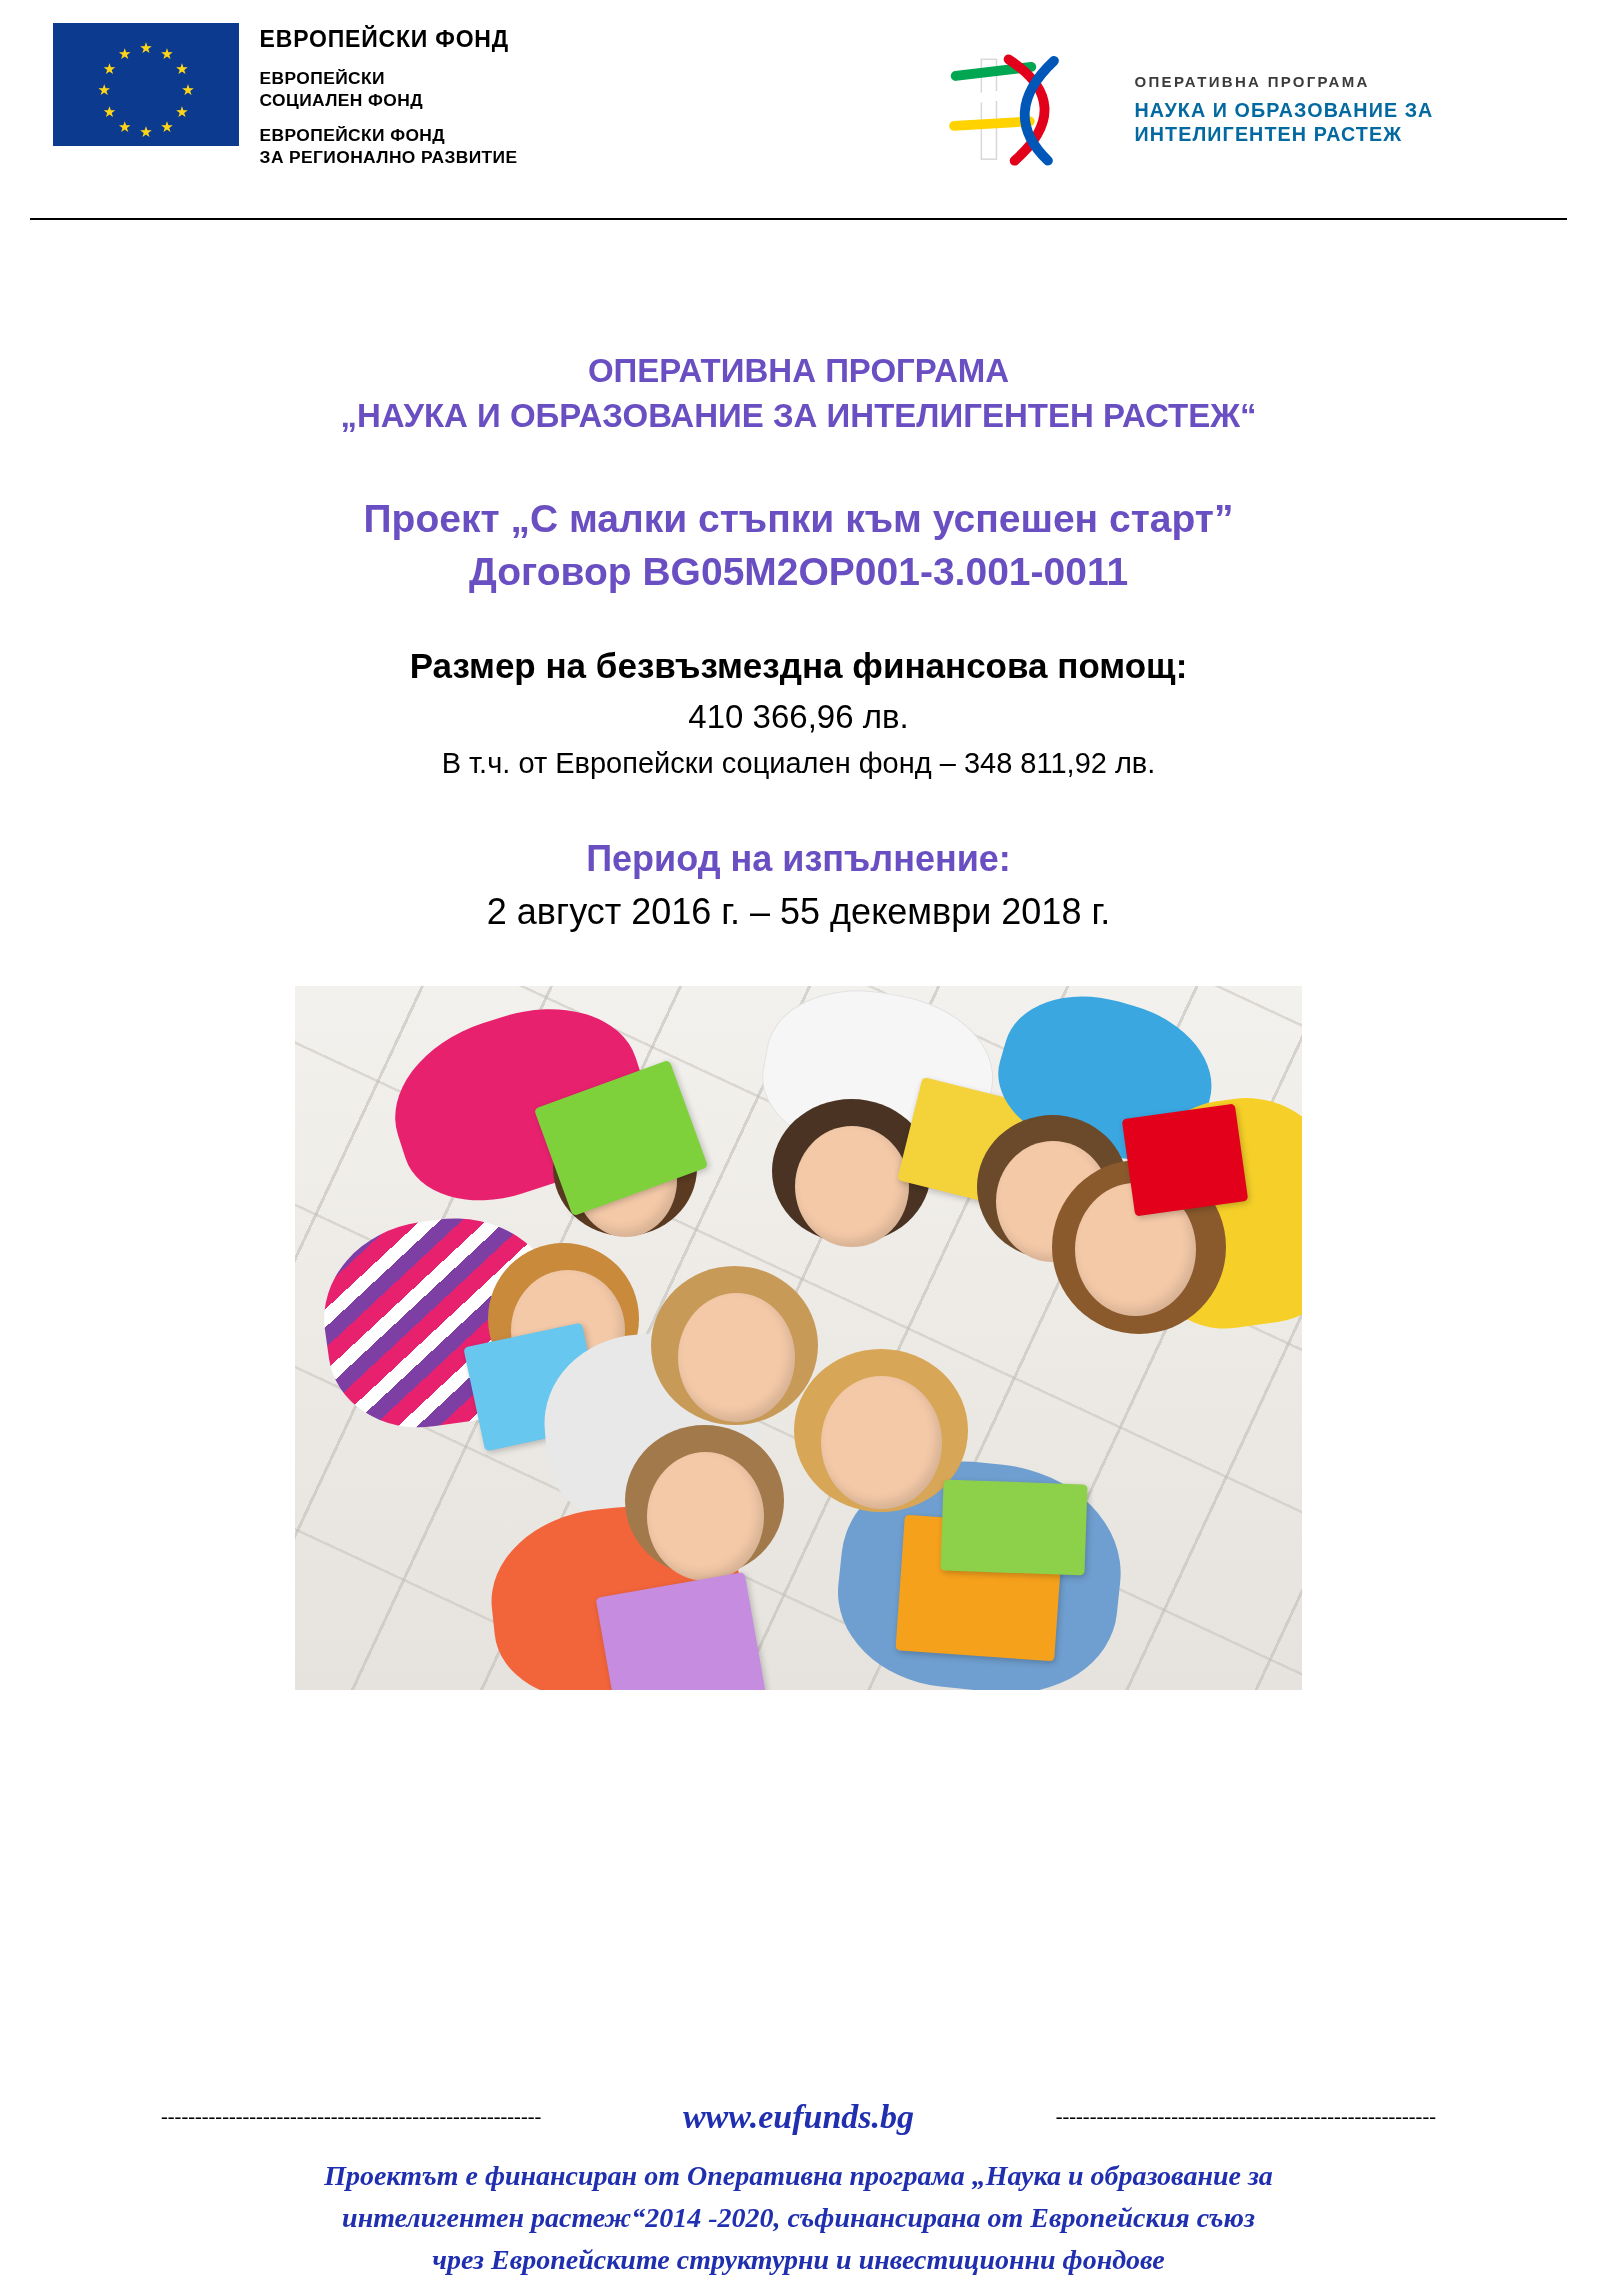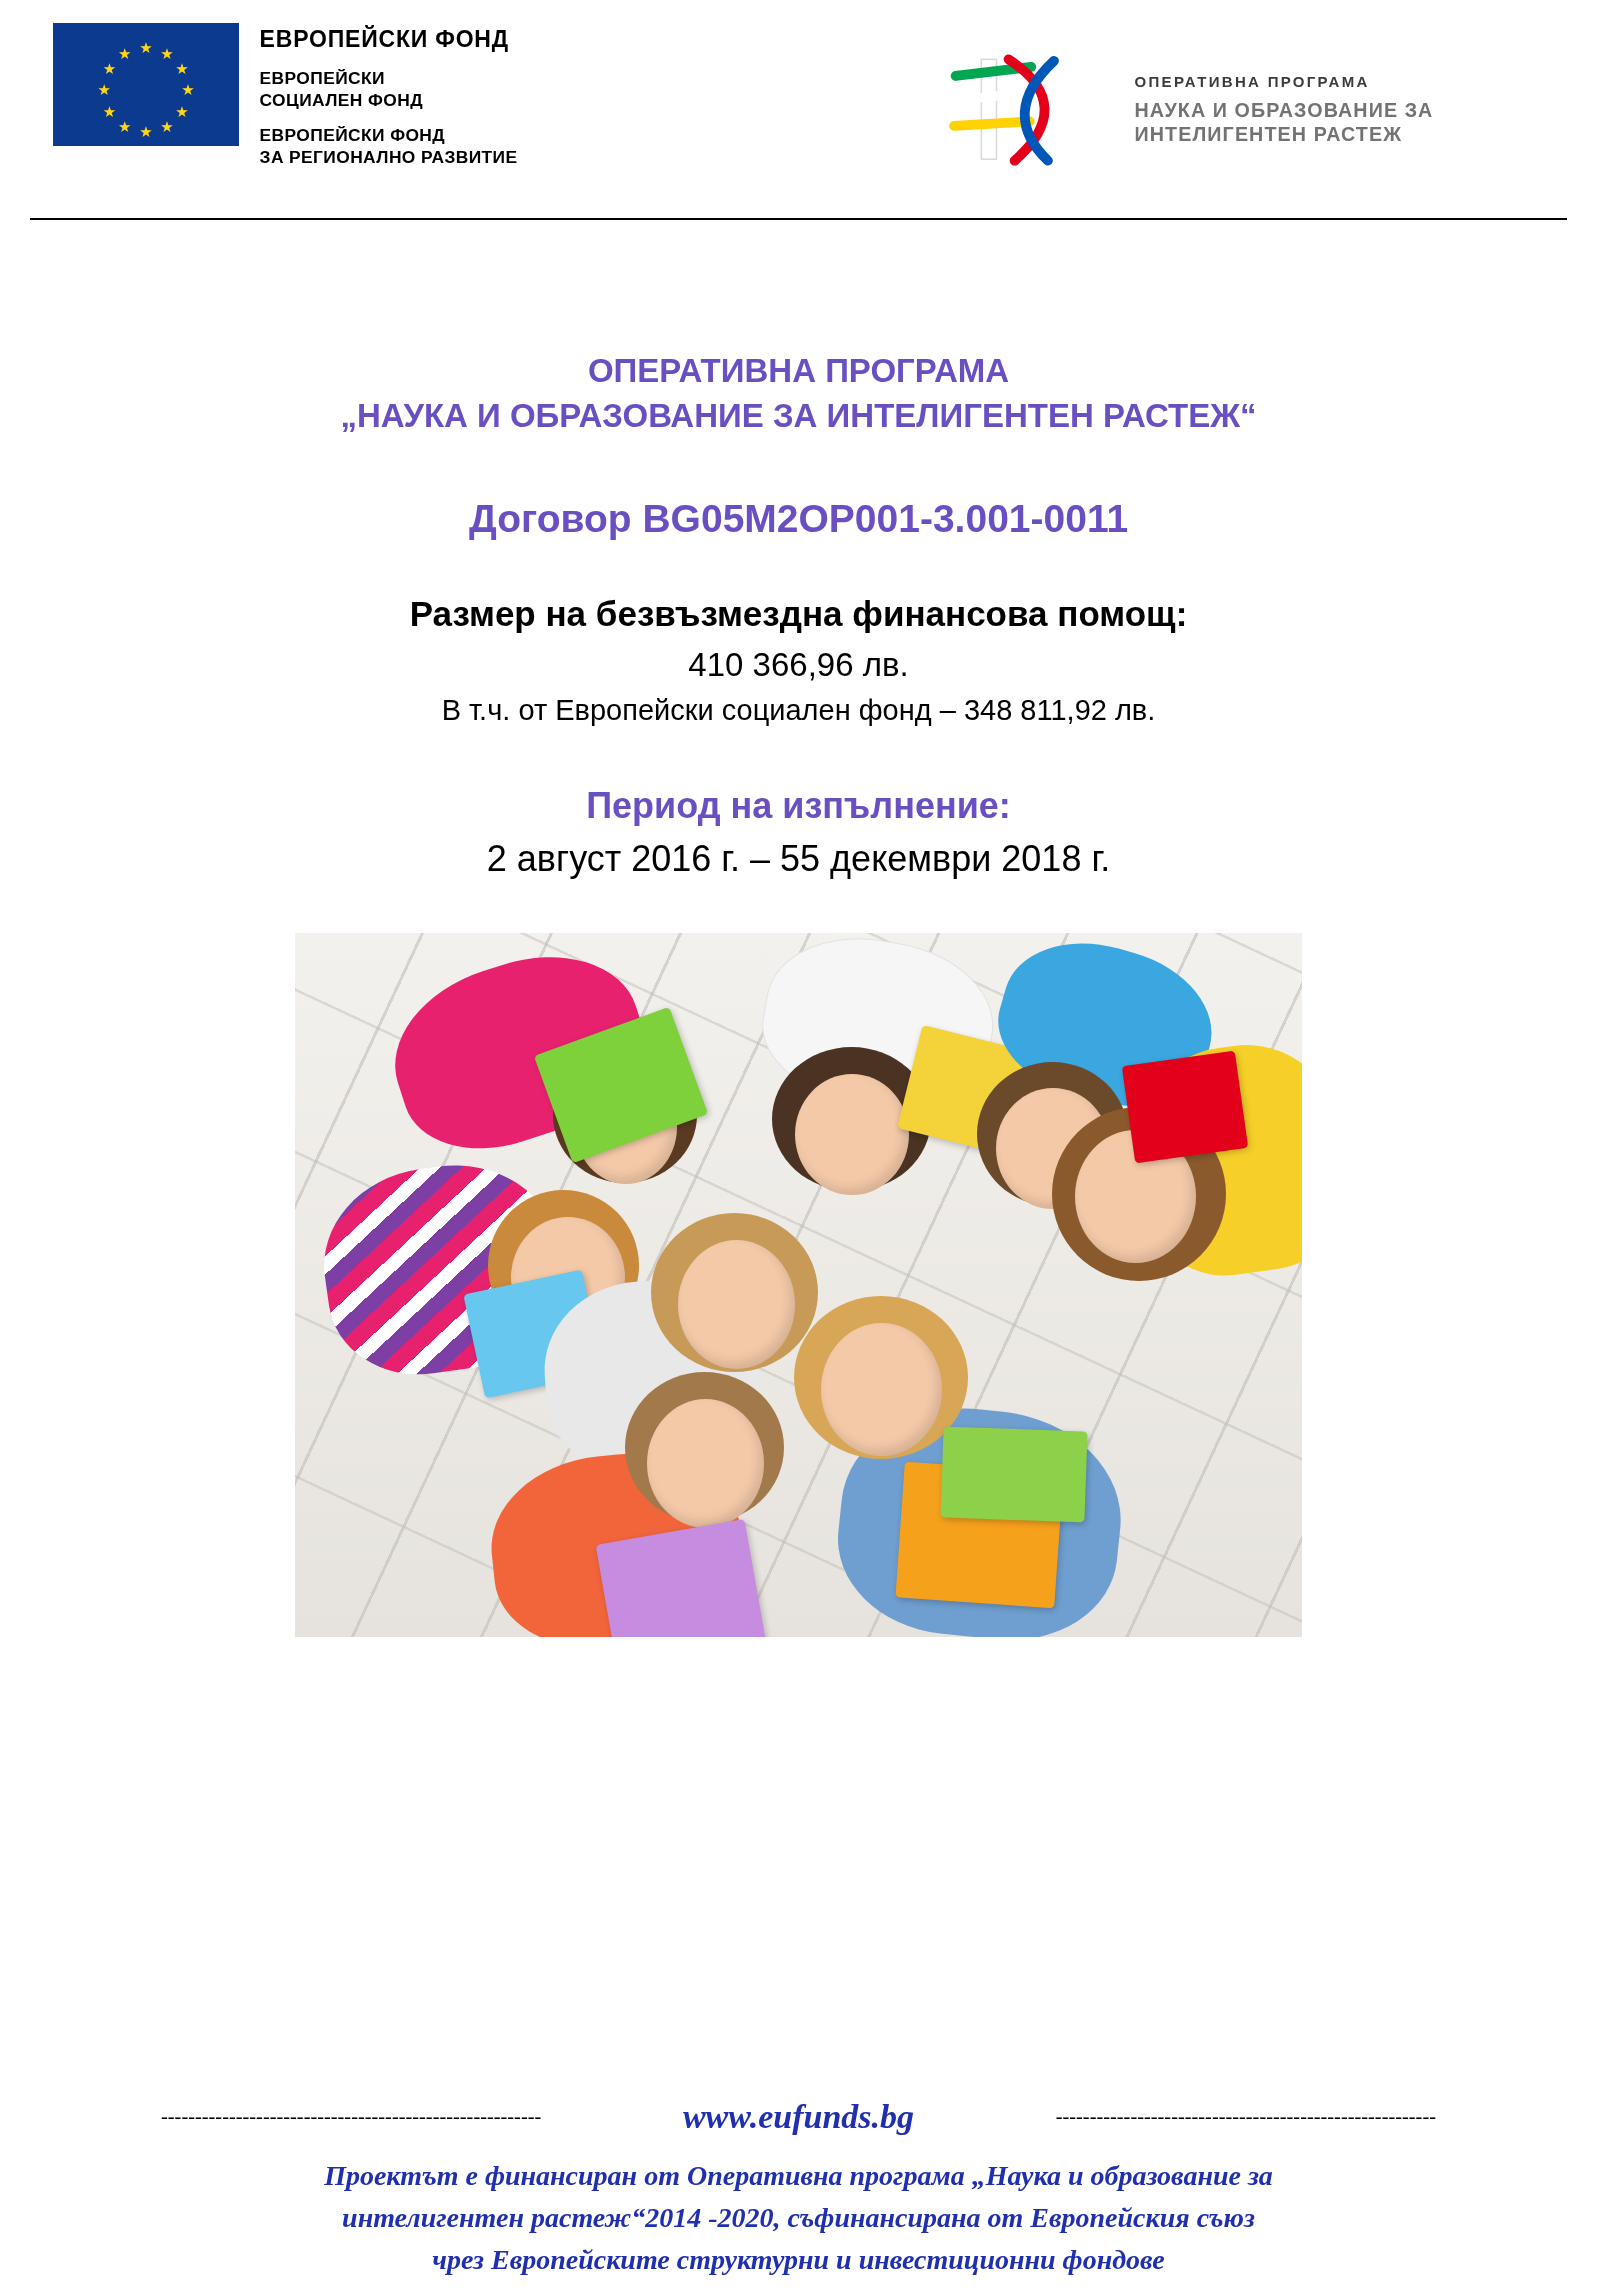--- a/index.html
+++ b/index.html
@@ -99,21 +99,21 @@
     letter-spacing: 2.3px;
     color: #3b3b3b;
     margin-bottom: 7.6px;
     font-weight: bold;
   }
   .op-big {
     font-size: 19.7px;
     font-weight: bold;
     letter-spacing: 1.1px;
     line-height: 1.25;
-    color: #737373;
+    color: #0369a1;
   }
   .header-rule {
     position: absolute;
     left: 30px;
     right: 30px;
     bottom: 0;
     border-top: 2.3px solid #000;
   }
 
   
@@ -314,20 +314,21 @@
 </div>
 
 <div class="main">
 
   <div class="op-program-title">
     <div>ОПЕРАТИВНА ПРОГРАМА</div>
     <div>„НАУКА И ОБРАЗОВАНИЕ ЗА ИНТЕЛИГЕНТЕН РАСТЕЖ“</div>
   </div>
 
   <div class="project-title">
+    <div>Проект „С малки стъпки към успешен старт”</div>
     <div>Договор  BG05M2OP001-3.001-0011</div>
   </div>
 
   <div class="grant-label">Размер на безвъзмездна финансова помощ:</div>
   <div class="grant-amount">410 366,96 лв.</div>
   <div class="grant-line">В т.ч. от Европейски социален фонд – 348 811,92 лв.</div>
 
   <div class="period-label">Период на изпълнение:</div>
   <div class="period-value">2 август 2016 г. – 55 декември 2018 г.</div>
 

